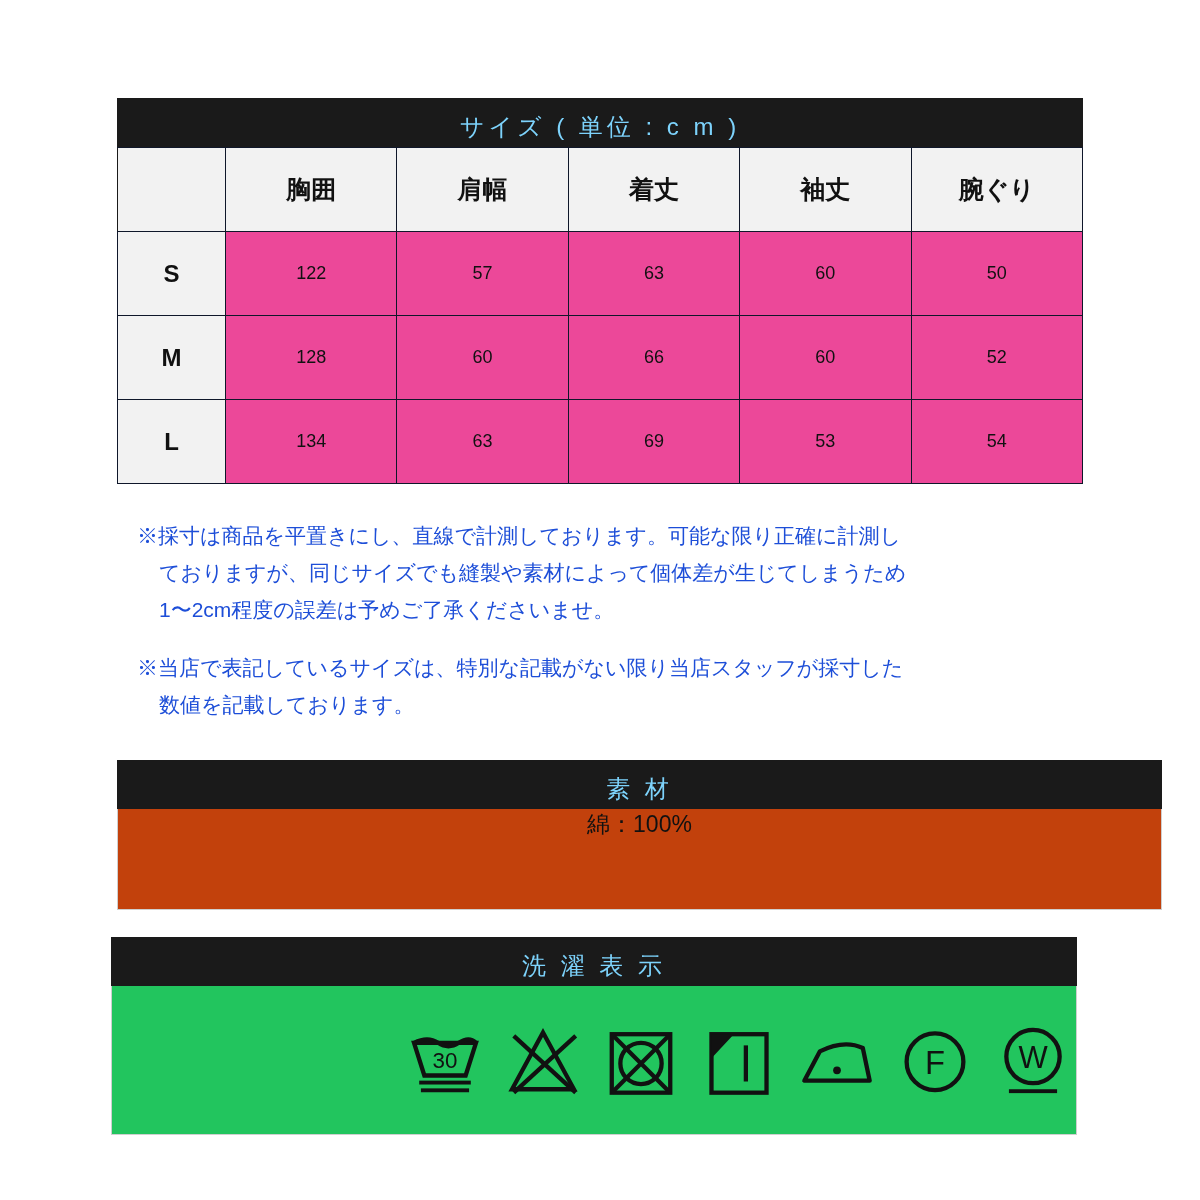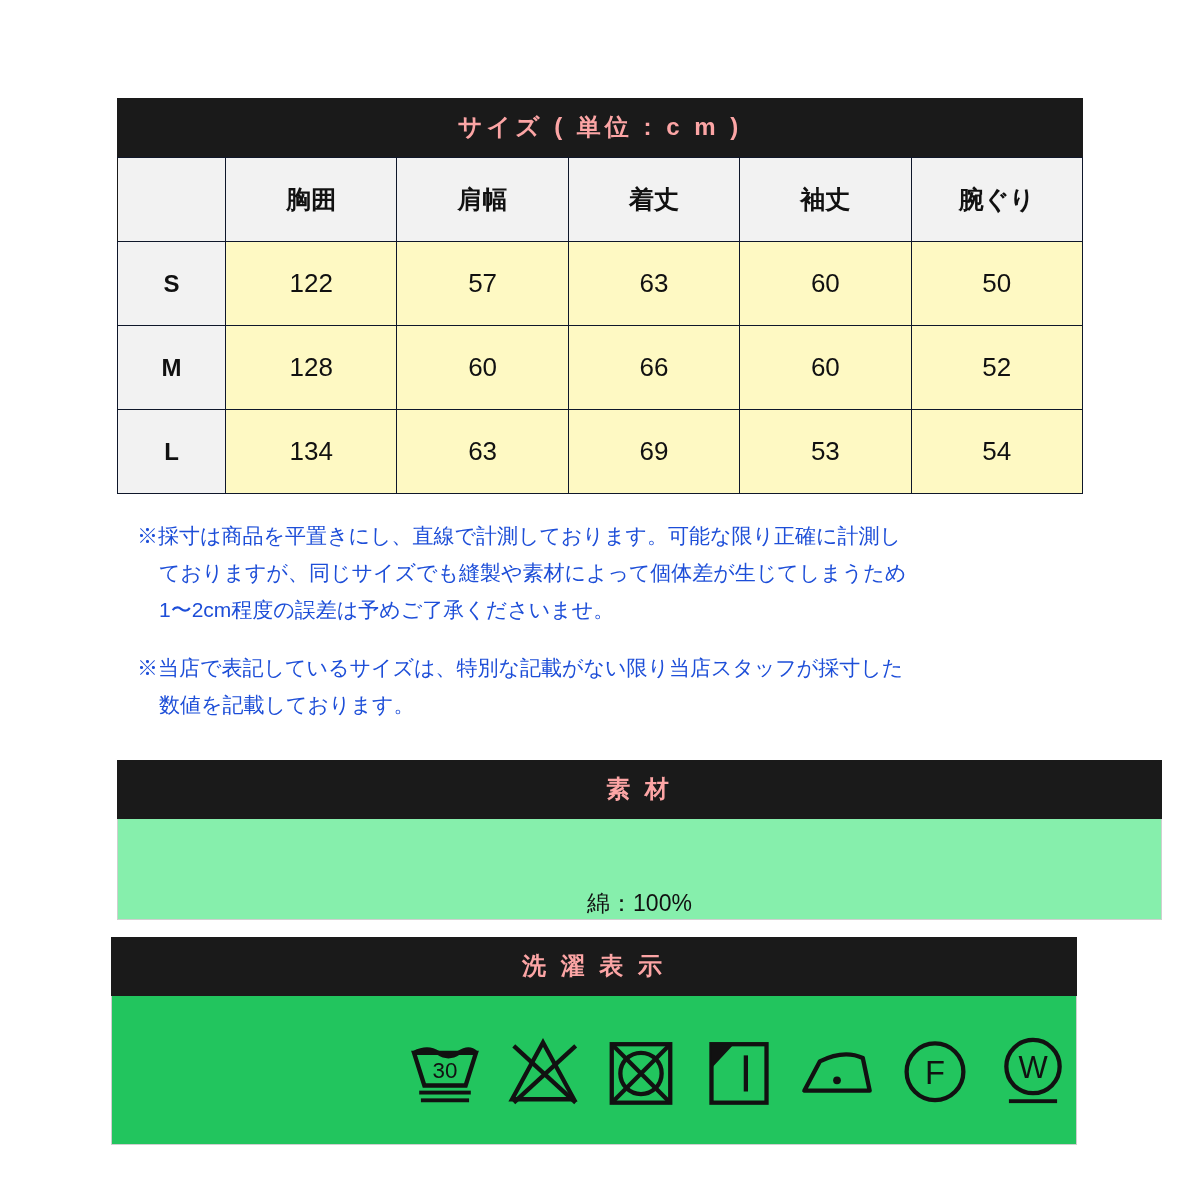--- a/index.html
+++ b/index.html
@@ -23,26 +23,26 @@
 
   
   .size-block {
     position: absolute;
     left: 117px;
     top: 98px;
     width: 966px;
   }
   .band {
     background: #1a1a1a;
-    color: #fca5a5;
+    color: #7dd3fc;
     text-align: center;
     font-size: 24px;
     letter-spacing: 4px;
-    padding: 13px 0 14px 0;
-    font-weight: 700;
+    padding: 13px 0 4px 0;
+    font-weight: 400;
   }
   table.size {
     border-collapse: collapse;
     width: 100%;
     table-layout: fixed;
   }
   table.size th, table.size td {
     border: 1px solid #0f172a;
     height: 81px;
     text-align: center;
@@ -59,23 +59,23 @@
     background: #f2f2f2;
     border-left: 1px solid #1a1a1a;
   }
   table.size tbody th.rowhead {
     background: #f2f2f2;
     width: 108px;
     font-size: 24px;
   }
   table.size col.c-row { width: 108px; }
   table.size td {
-    background: #fef9c3;
+    background: #ec4899;
     font-weight: normal;
-    font-size: 26px;
+    font-size: 18px;
   }
 
   
   .notes {
     position: absolute;
     left: 137px;
     top: 518px;
     width: 900px;
     font-size: 21px;
     line-height: 1.75;
@@ -96,24 +96,24 @@
     position: absolute;
     left: 117px;
     top: 760px;
     width: 1045px;
   }
   .material-body {
     border: 1px solid #cfcfcf;
     border-top: none;
     height: 100px;
     display: flex;
-    align-items: flex-end;
+    align-items: flex-start;
     justify-content: center;
     font-size: 23px;
-    background: #86efac;
+    background: #c2410c;
   }
 
   
   .wash-block {
     position: absolute;
     left: 111px;
     top: 937px;
     width: 966px;
   }
   .wash-body {

